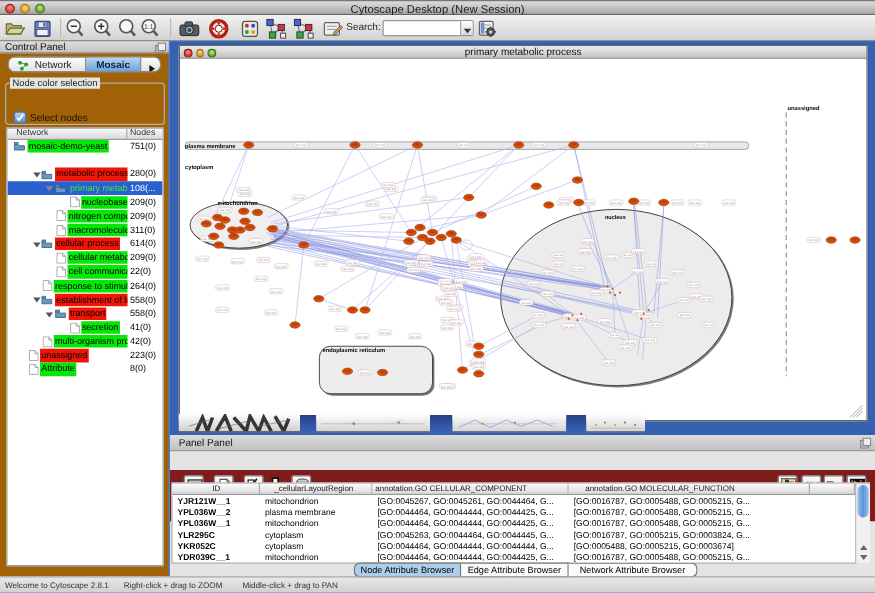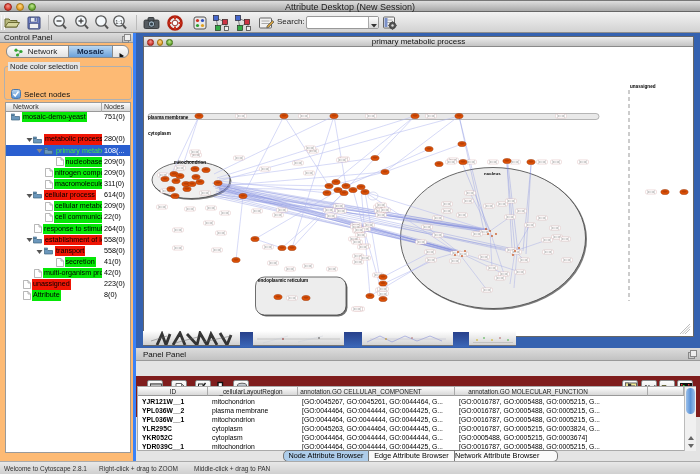--- a/index.html
+++ b/index.html
@@ -4,21 +4,21 @@
 * { margin:0; padding:0; box-sizing:border-box; font-family:"Liberation Sans",sans-serif; }
 body { width:700px; height:474px; overflow:hidden; background:#e2e2e2; position:relative; }
 .abs { position:absolute; }
 </style></head>
 <body>
 
 <div class="abs" style="left:0;top:0;width:700px;height:12px;background:linear-gradient(#dedede,#a8a8a8);border-top:1px solid #777;border-bottom:1px solid #666">
   <div class="abs" style="left:4px;top:2px;width:8px;height:8px;border-radius:50%;background:radial-gradient(circle at 50% 35%,#f09a90 0%,#e0483a 55%,#b02a20 100%);border:0.5px solid #9a2018"></div>
   <div class="abs" style="left:16px;top:2px;width:8px;height:8px;border-radius:50%;background:radial-gradient(circle at 50% 35%,#f8d888 0%,#eca938 55%,#c07d18 100%);border:0.5px solid #a87a16"></div>
   <div class="abs" style="left:27.5px;top:2px;width:8px;height:8px;border-radius:50%;background:radial-gradient(circle at 50% 35%,#c0e890 0%,#78b440 55%,#4a8820 100%);border:0.5px solid #4a7a1c"></div>
-  <div style="text-align:center;font-size:9px;line-height:12px;color:#1a1a1a">Attribute Desktop (New Session)</div>
+  <div style="text-align:center;font-size:9px;line-height:12px;color:#1a1a1a">Cytoscape Desktop (New Session)</div>
 </div>
 
 <div class="abs" style="left:0;top:12px;width:700px;height:21px;background:linear-gradient(#f2f2f2,#d2d2d2);border-bottom:1px solid #8e8e8e">
 <div style="position:absolute;left:1px;top:3px;width:1px;height:15px;background:#b0b0b0;border-right:1px solid #f8f8f8"></div>
 <div style="position:absolute;left:4px;top:3px;width:1px;height:15px;background:#b0b0b0;border-right:1px solid #f8f8f8"></div>
 <div style="position:absolute;left:48px;top:3px;width:1px;height:15px;background:#bbb"></div>
 <div style="position:absolute;left:136px;top:3px;width:1px;height:15px;background:#bbb"></div>
 <svg style="position:absolute;left:3px;top:2px" width="18" height="18" viewBox="0 0 18 18">
       <path d="M2 13 L2 5 L6 5 L7.5 6.5 L14 6.5 L14 13 Z" fill="#b9b97e" stroke="#6b6b33" stroke-width="1"></path>
       <path d="M2 13 L5 8.5 L16.5 8.5 L13.5 13 Z" fill="#d6d69e" stroke="#6b6b33" stroke-width="1"></path>
@@ -108,21 +108,21 @@
     <rect x="3.5" y="4" width="3" height="9" fill="#7a90c8"></rect>
     <circle cx="11.5" cy="11.5" r="3.2" fill="#555" stroke="#333" stroke-width="0.8"></circle>
     <circle cx="11.5" cy="11.5" r="1.2" fill="#ddd"></circle>
     <rect x="10.8" y="7.2" width="1.4" height="1.6" fill="#555"></rect>
         <rect x="10.8" y="14.2" width="1.4" height="1.6" fill="#555"></rect>
     <rect x="7.2" y="10.8" width="1.6" height="1.4" fill="#555"></rect>
         <rect x="14.2" y="10.8" width="1.6" height="1.4" fill="#555"></rect>
       </svg></div>
 </div>
 
-<div class="abs" style="left:0;top:33px;width:136px;height:428px;background:#fdba74;border-right:3px solid #3b82f6">
+<div class="abs" style="left:0;top:33px;width:136px;height:428px;background:#a16207;border-right:1px solid #3b82f6">
   <div class="abs" style="left:0;top:0;width:100%;height:10px;background:linear-gradient(#dcdcdc,#c2c2c2);border-bottom:1px solid #999">
     <div style="font-size:8px;line-height:10px;color:#111;padding-left:4px">Control Panel</div>
     <svg class="abs" style="right:2px;top:1px" width="9" height="9">
         <rect x="0.5" y="2.5" width="6" height="6" fill="none" stroke="#888" stroke-width="1"></rect>
         <rect x="2.5" y="0.5" width="6" height="6" fill="#eee" stroke="#888" stroke-width="1"></rect>
       </svg>
   </div>
 
   <div class="abs" style="left:6px;top:11.5px;width:123px;height:13px;border:1px solid #8a8a8a;border-radius:6px;background:linear-gradient(#fdfdfd,#e2e2e2);overflow:hidden">
     <div class="abs" style="left:0;top:0;width:61px;height:13px;text-align:center;font-size:8px;line-height:12px;color:#222">
@@ -901,21 +901,21 @@
       <svg class="abs" style="left:1px;bottom:1px" width="10" height="16">
           <path d="M5 2 L8 6 L2 6 Z" fill="#666"></path>
           <path d="M5 14 L8 10 L2 10 Z" fill="#666"></path>
         </svg>
     </div>
   </div>
 
   <div class="abs" style="left:147px;top:102px;height:11.5px;display:flex">
     <div style="width:86px;background:#aecdea;border:1px solid #777;border-radius:5px 0 0 5px;font-size:7.3px;line-height:10.5px;text-align:center;color:#000">Node Attribute Browser</div>
     <div style="width:86px;background:#fafafa;border:1px solid #777;border-left:none;font-size:7.3px;line-height:10.5px;text-align:center;color:#000">Edge Attribute Browser</div>
-    <div style="width:103px;background:#fafafa;border:1px solid #777;border-left:none;border-radius:0 5px 5px 0;font-size:7.3px;line-height:10.5px;color:#000">Network Attribute Browser</div>
+    <div style="width:103px;background:#fafafa;border:1px solid #777;border-left:none;border-radius:0 5px 5px 0;font-size:7.3px;line-height:10.5px;text-align:center;color:#000">Network Attribute Browser</div>
   </div>
 </div>
 
 <div class="abs" style="left:0;top:461px;width:700px;height:13px;background:linear-gradient(#e8e8e8,#d0d0d0);border-top:1px solid #aaa">
   <div class="abs" style="left:4px;top:0;font-size:6.5px;line-height:13px;color:#333">Welcome to Cytoscape 2.8.1</div>
   <div class="abs" style="left:99px;top:0;font-size:6.5px;line-height:13px;color:#333">Right-click + drag to ZOOM</div>
   <div class="abs" style="left:194px;top:0;font-size:6.5px;line-height:13px;color:#333">Middle-click + drag to PAN</div>
 </div>
 
 </body></html>

